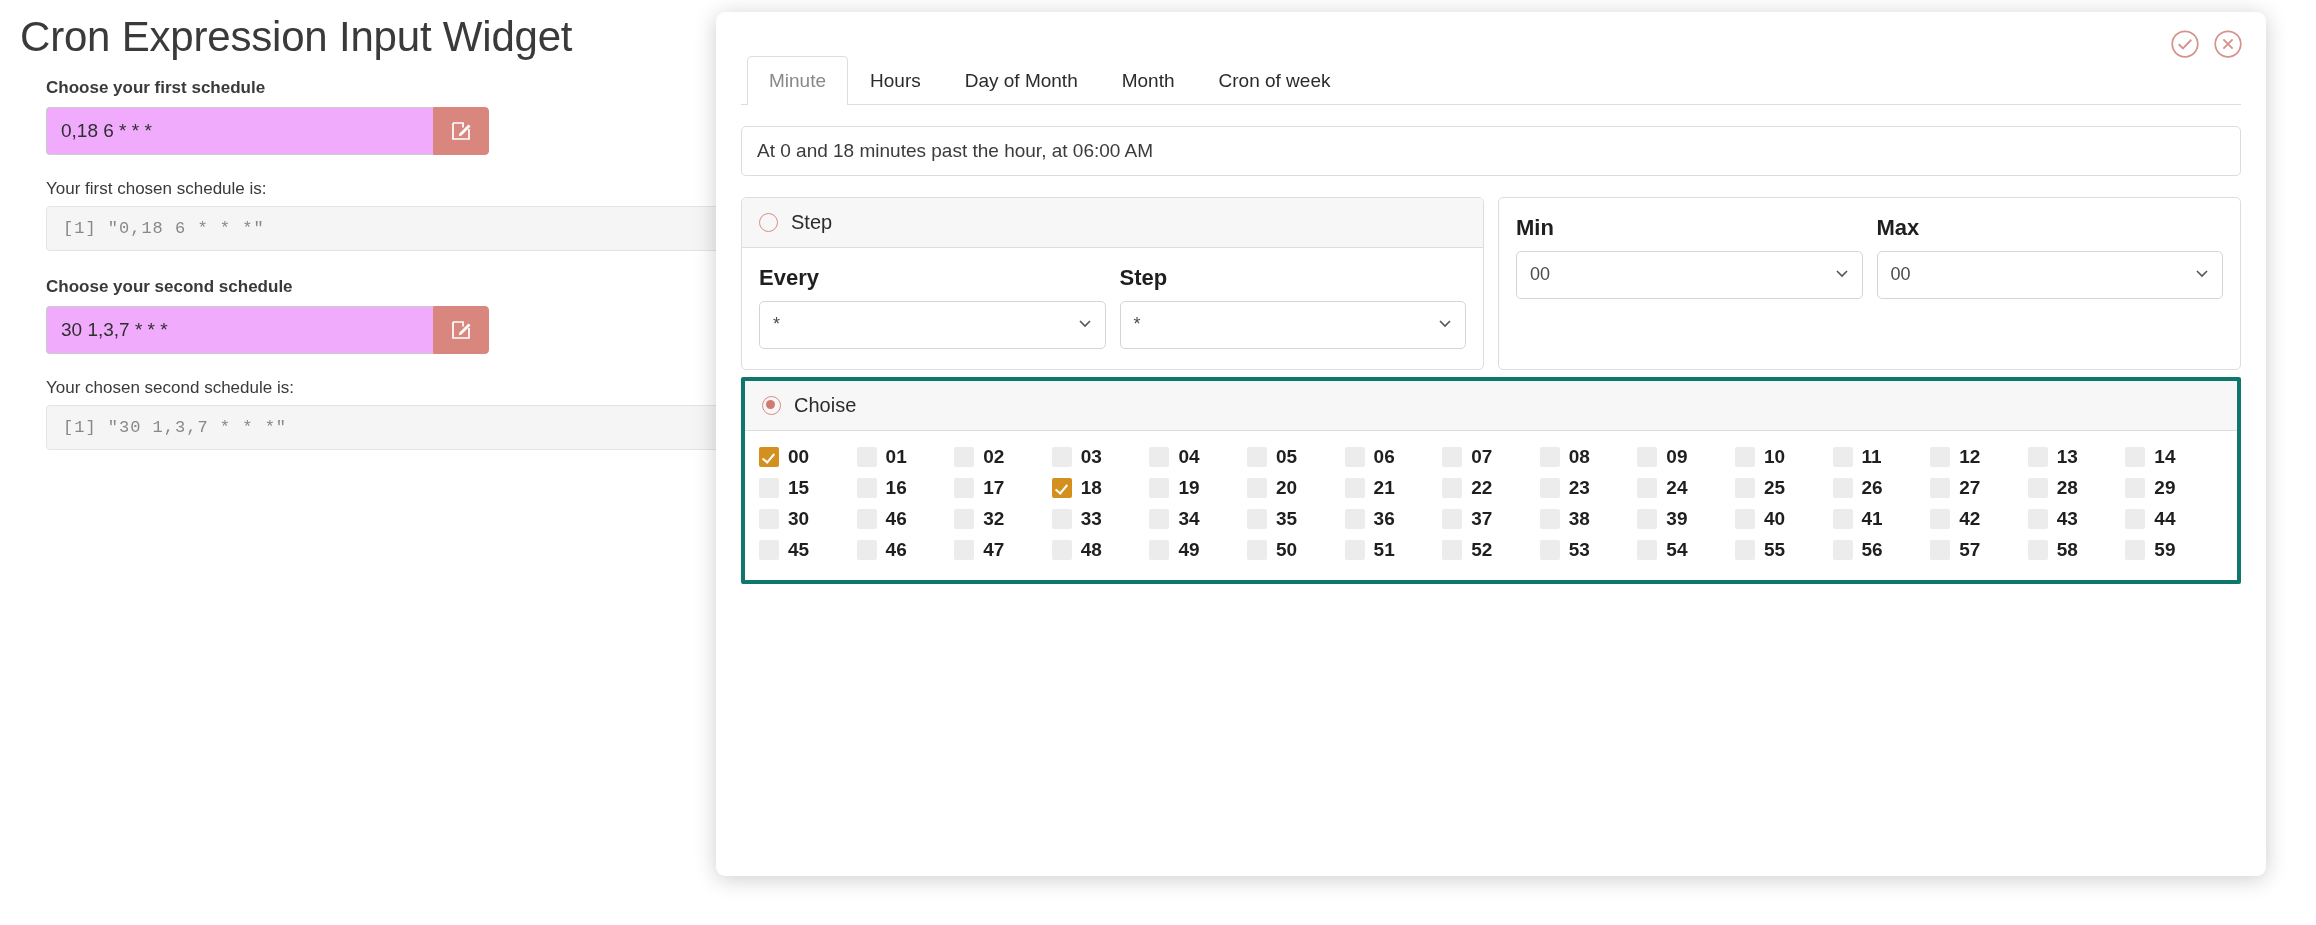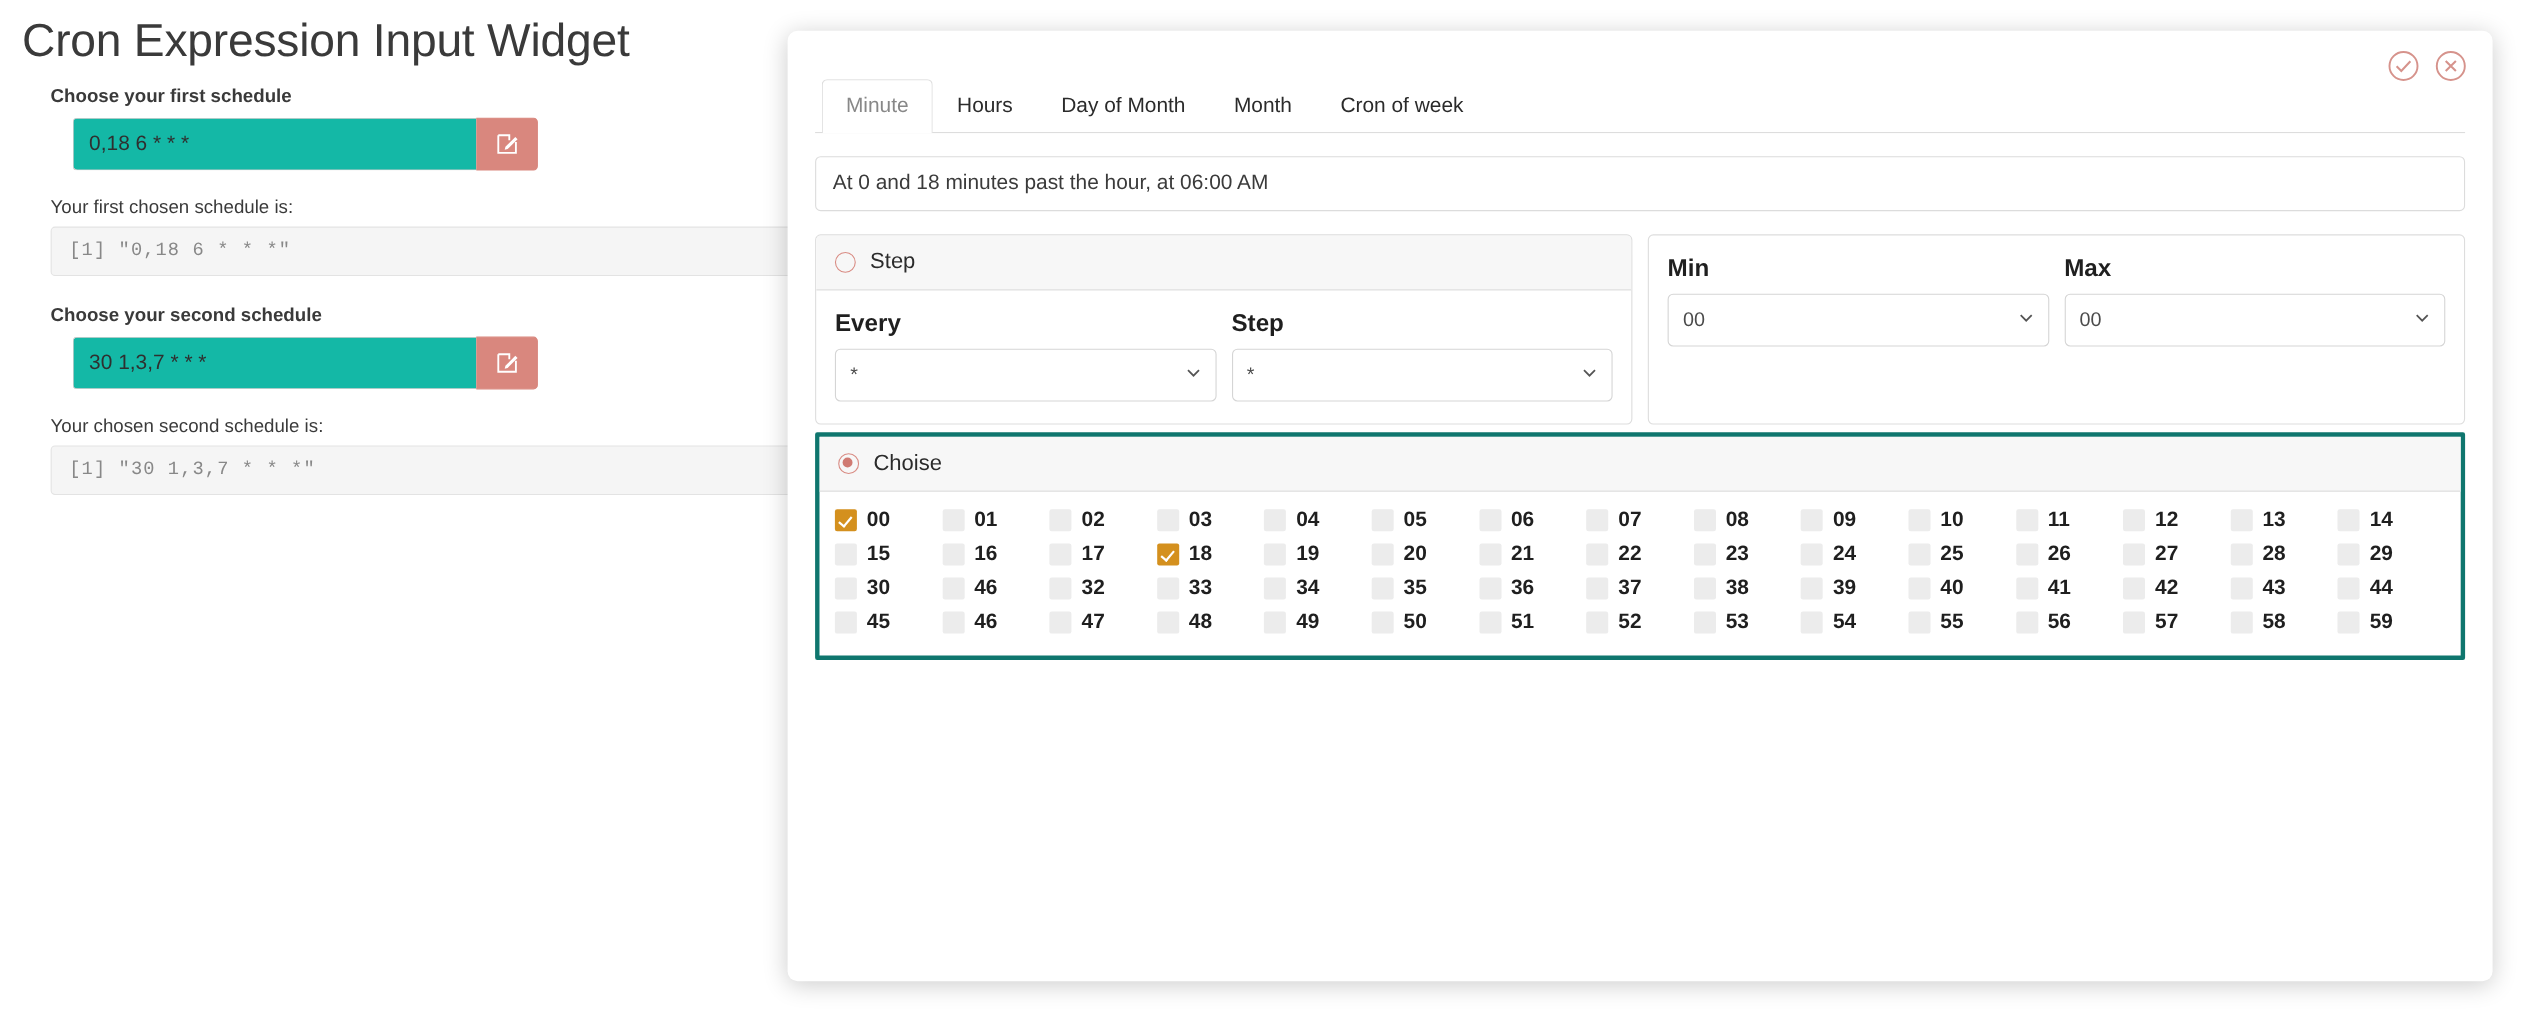--- a/index.html
+++ b/index.html
@@ -36,27 +36,26 @@
     color: #3a3a3a;
     margin-bottom: 9px;
   }
   .input-row { display: flex; align-items: stretch; width: 443px; margin-bottom: 24px; }
   .cron-input {
     flex: 1;
     height: 48px;
     border: 1px solid #ccc;
     border-right: none;
     border-radius: 4px 0 0 4px;
-    background: #14b8a6;
+    background: #f0abfc;
     font-size: 19px;
     color: #2f2f2f;
     padding: 0 14px;
     font-family: "Liberation Sans", sans-serif;
     outline: none;
-    margin-left: 20px;
   }
   .edit-btn {
     width: 56px;
     height: 48px;
     background: #d9877e;
     border: 1px solid #d9877e;
     border-radius: 0 4px 4px 0;
     display: flex;
     align-items: center;
     justify-content: center;
@@ -82,21 +81,21 @@
     color: #888888;
     margin-bottom: 26px;
     white-space: pre;
     letter-spacing: 1px;
   }
 
   
   .modal {
     position: absolute;
     left: 716px;
-    top: 28px;
+    top: 12px;
     width: 1550px;
     height: 864px;
     background: #ffffff;
     border-radius: 9px;
     box-shadow: 0 3px 22px rgba(0,0,0,0.20);
     padding: 0;
     overflow: hidden;
   }
   .modal-icons {
     position: absolute;

